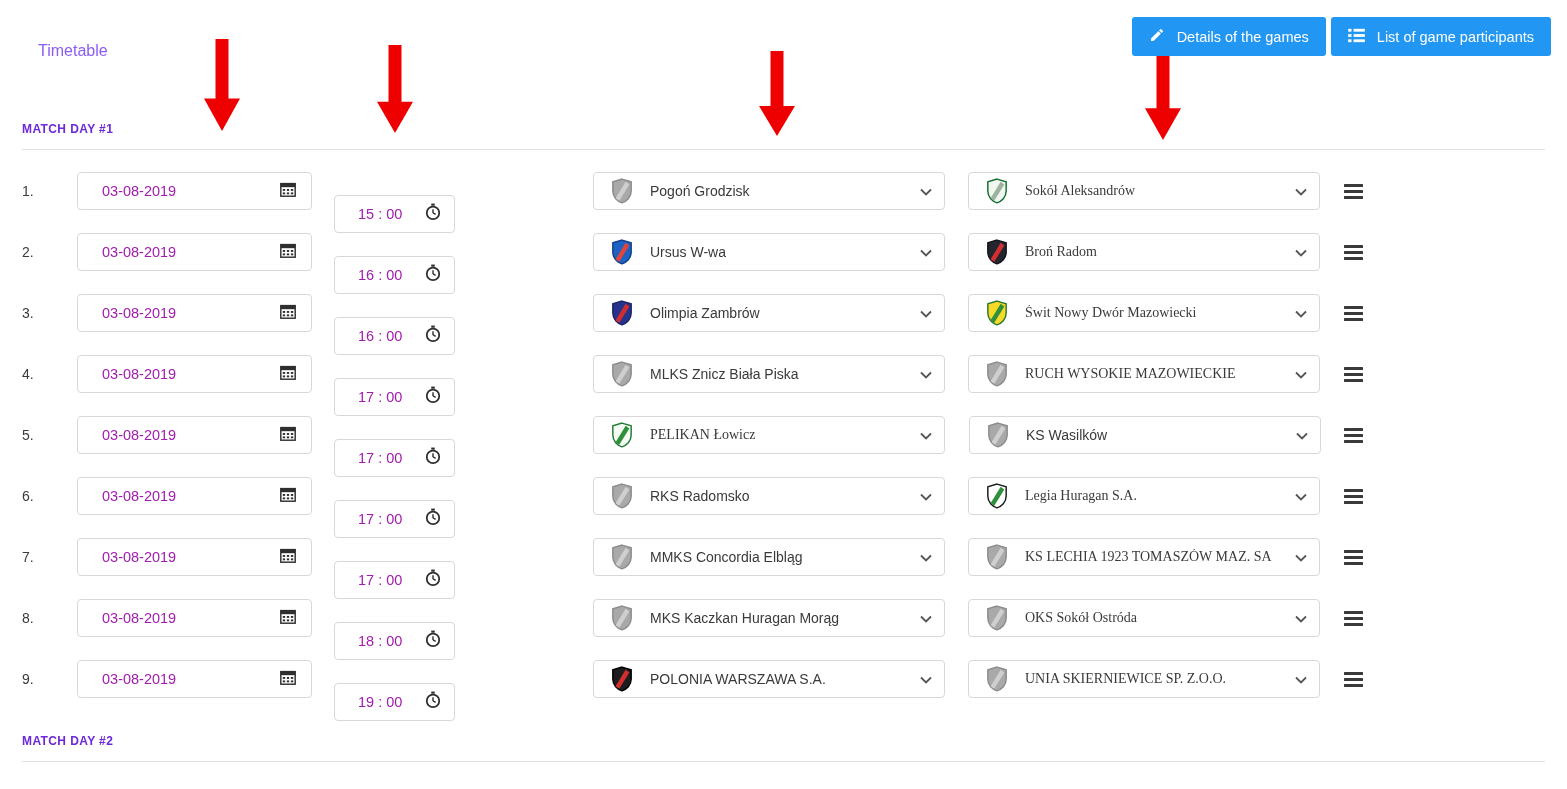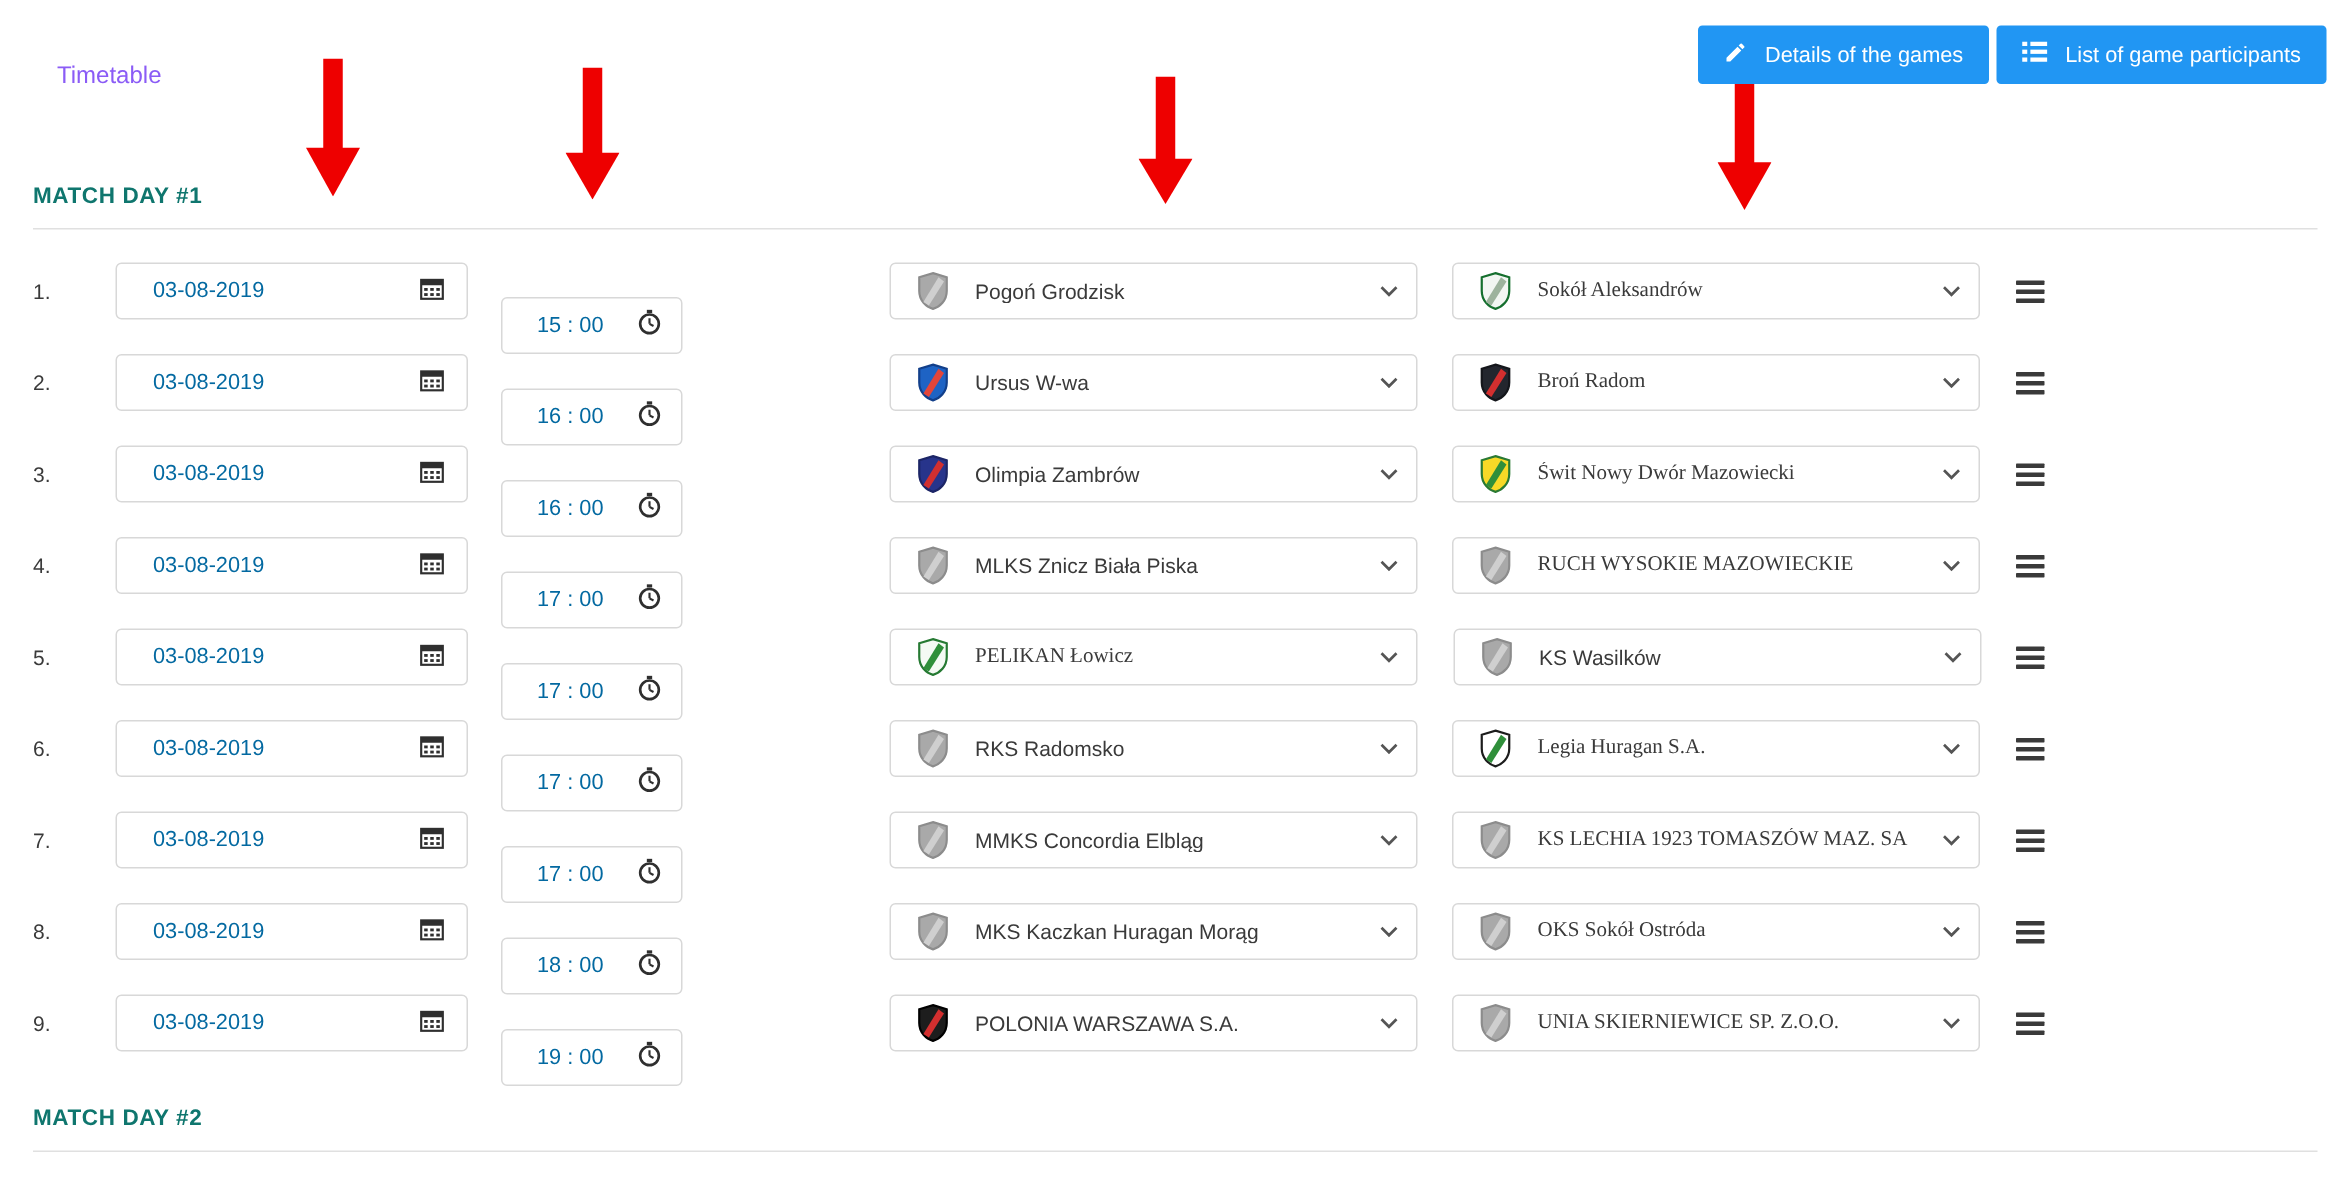--- a/index.html
+++ b/index.html
@@ -27,40 +27,40 @@
     font-size:14.5px;font-family:inherit;cursor:pointer;
   }
   .btn svg{flex:0 0 auto;}
 
   
   .arrow{position:absolute;width:36px;z-index:1;}
   .arrow svg{display:block;width:100%;height:100%;}
 
   
   .md-label{
-    margin-top:60px;margin-bottom:13px;font-size:15px;font-weight:700;
-    letter-spacing:.4px;color:#0f766e;
+    margin-top:60px;margin-bottom:13px;font-size:12px;font-weight:700;
+    letter-spacing:.4px;color:#6d28d9;
   }
   .md-label.second{margin-top:36px;}
   .divider{border:none;border-top:1px solid var(--divider);margin:0;}
 
   .rows{margin-top:22px;}
   .match-row{display:flex;align-items:center;height:38px;margin-bottom:23px;}
   .row-num{width:55px;font-size:14px;color:#3a3a3a;}
 
   .field{
     display:flex;align-items:center;height:38px;background:#fff;
     border:1px solid var(--border);border-radius:4px;
   }
   .date-field{width:235px;margin-right:22px;padding:0 14px 0 24px;justify-content:space-between;}
   .time-field{width:121px;margin-right:138px;padding:0 13px 0 23px;justify-content:space-between;margin-top:46px;}
   .team-select{width:352px;padding:0 12px 0 17px;}
   .team-select.home{margin-right:23px;}
   .team-select.away{margin-right:24px;font-family:Liberation Serif, serif;}
-  .field .value{font-size:14.5px;color:#0369a1;white-space:nowrap;}
+  .field .value{font-size:14.5px;color:#a21caf;white-space:nowrap;}
   .team-name{font-size:14px;color:#3a3a3a;margin-left:17px;flex:1 1 auto;
     white-space:nowrap;overflow:hidden;text-overflow:ellipsis;}
   .crest{flex:0 0 auto;display:block;}
   .chevron{flex:0 0 auto;margin-left:8px;}
 
   .drag-handle{display:flex;flex-direction:column;gap:3px;padding:6px 0;cursor:grab;border:none;background:none;}
   .drag-handle span{display:block;width:19px;height:3px;background:#3a3a3a;border-radius:0.5px;}
 
   .icon-dark{color:#2f2f2f;}
 </style>

